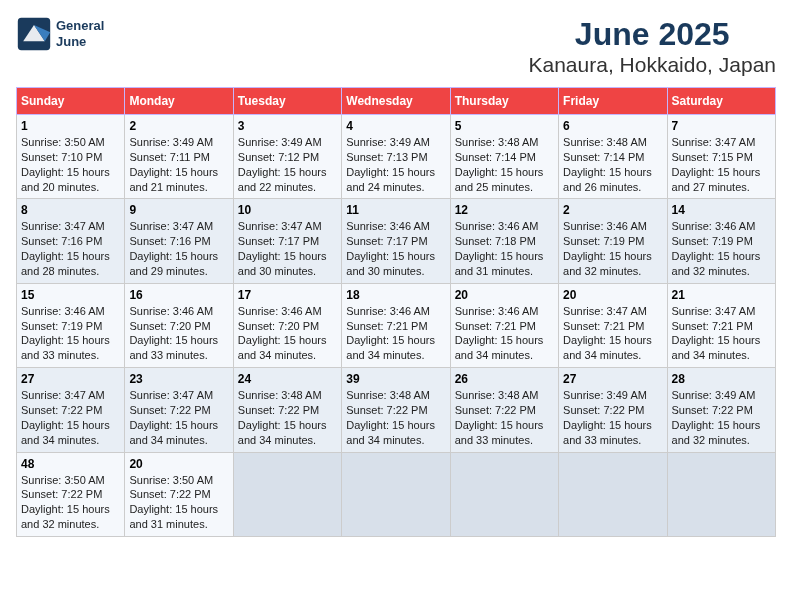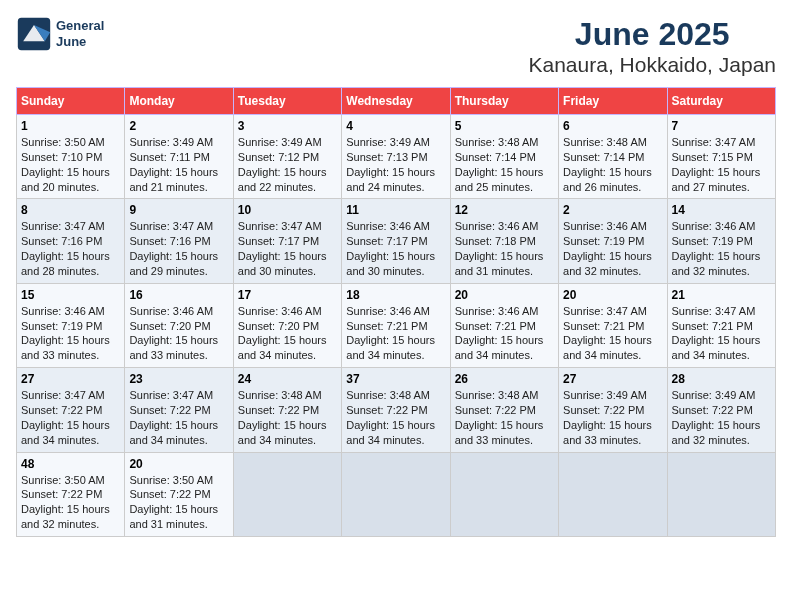--- a/index.html
+++ b/index.html
@@ -290,21 +290,21 @@
 and 34 minutes.</div>
         </td>
         <td>
           <span class="day-number">24</span>
           <div class="day-info" style="white-space: pre-line;">Sunrise: 3:48 AM
 Sunset: 7:22 PM
 Daylight: 15 hours
 and 34 minutes.</div>
         </td>
         <td>
-          <span class="day-number">37</span>
+          <span class="day-number">39</span>
           <div class="day-info" style="white-space: pre-line;">Sunrise: 3:48 AM
 Sunset: 7:22 PM
 Daylight: 15 hours
 and 34 minutes.</div>
         </td>
         <td>
           <span class="day-number">26</span>
           <div class="day-info" style="white-space: pre-line;">Sunrise: 3:48 AM
 Sunset: 7:22 PM
 Daylight: 15 hours

